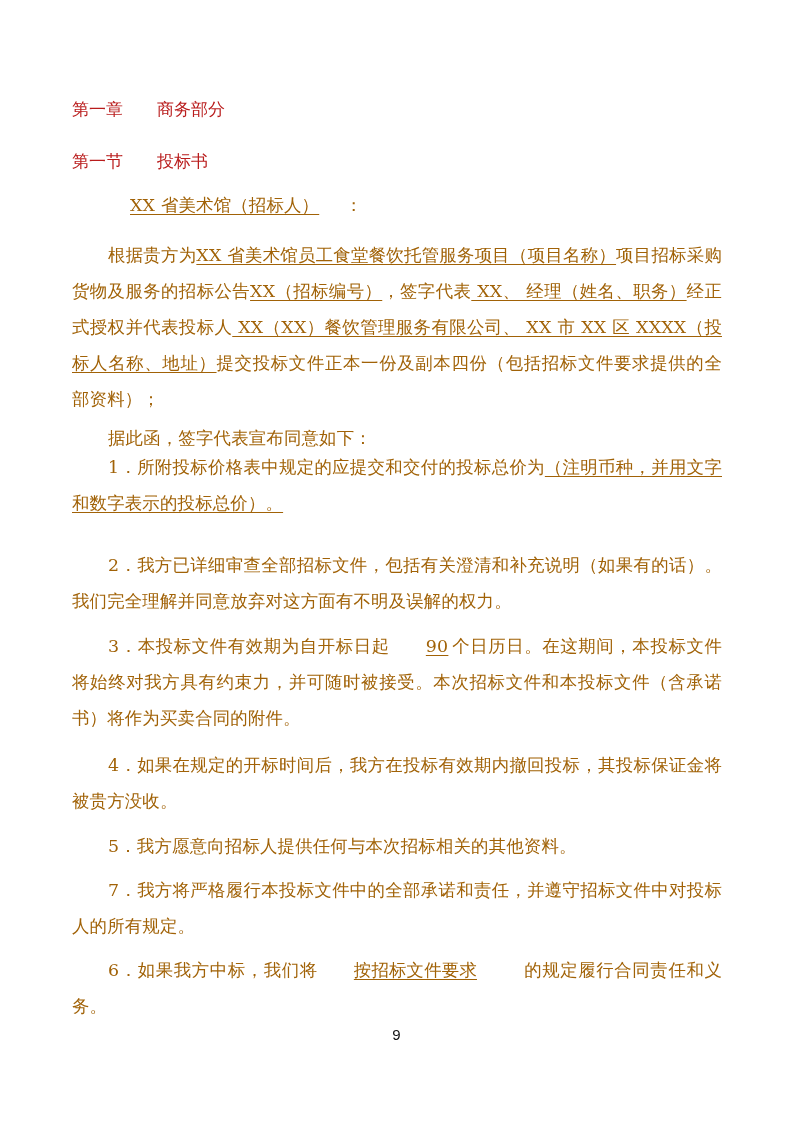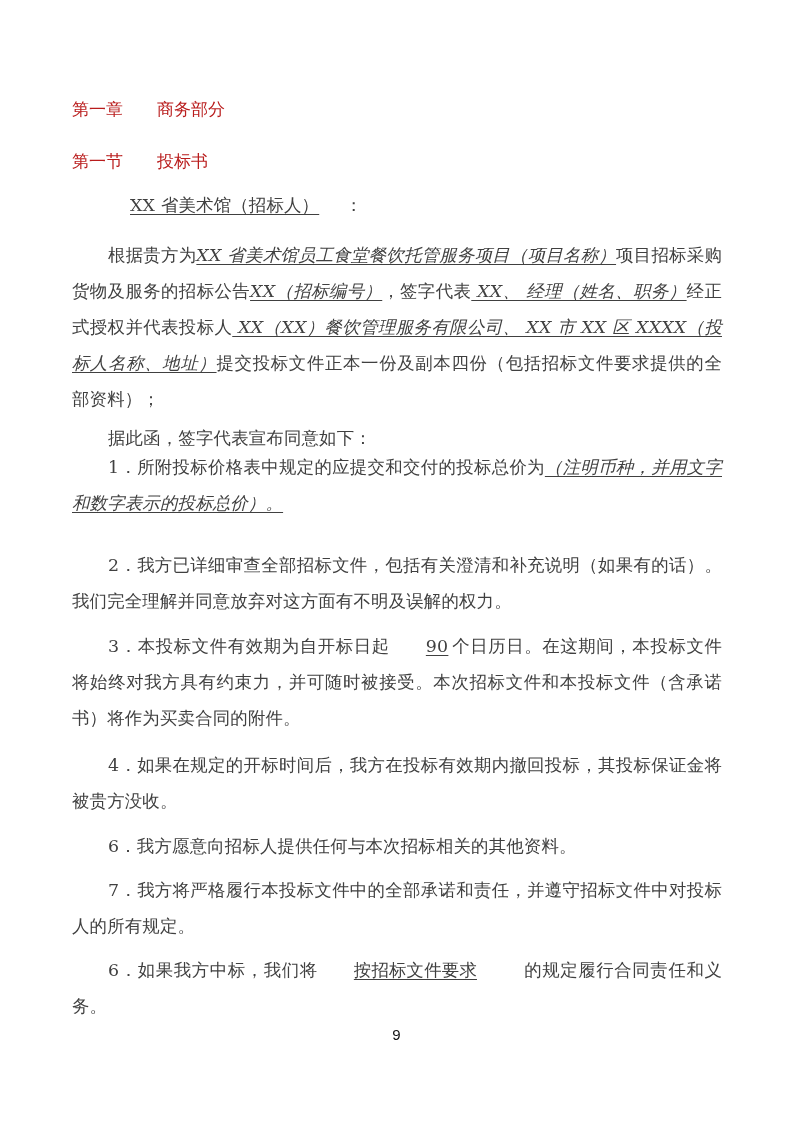--- a/index.html
+++ b/index.html
@@ -8,24 +8,24 @@
   .heading {
     position: absolute; left: 0;
     font-family: "DejaVu Sans", "Liberation Sans", sans-serif;
     font-size: 17px; line-height: 20px; white-space: nowrap; color: #b91c1c;
   }
   .heading .num { display: inline-block; width: 85px; }
   .para {
     position: absolute; left: 0; width: 650px;
     font-family: "DejaVu Serif", "Liberation Serif", serif;
     font-size: 17.4px; line-height: 36px; text-align: justify;
-    text-align-last: left; color: #404040; letter-spacing: 0.2px;
+    text-align-last: left; color: #a16207; letter-spacing: 0.2px;
   }
   .indent { text-indent: 36px; }
-  .u { text-decoration: underline; text-underline-offset: 3px; text-decoration-thickness: 1px; font-style: italic; }
+  .u { text-decoration: underline; text-underline-offset: 3px; text-decoration-thickness: 1px; }
   .blank { display: inline-block; text-decoration: underline; text-underline-offset: 3px; white-space: pre; }
   .pagenum {
     position: absolute; left: 0; width: 793px; top: 1026px; text-align: center;
     font-family: "Liberation Sans", sans-serif; font-size: 15px; color: #111;
   }
 </style>
 </head>
 <body>
 
 <div class="page">
@@ -47,21 +47,21 @@
   <div class="para indent" style="top:420px;">据此函，签字代表宣布同意如下：</div>
 
   <div class="para indent" style="top:449px;"><span>1．所附投标价格表中规定的应提交和交付的投标总价为</span><span class="u">（注明币种，并用文字和数字表示的投标总价）。</span></div>
 
   <div class="para indent" style="top:547px;">2．我方已详细审查全部招标文件，包括有关澄清和补充说明（如果有的话）。我们完全理解并同意放弃对这方面有不明及误解的权力。</div>
 
   <div class="para indent" style="top:628px;"><span>3．本投标文件有效期为自开标日起</span><span class="blank" style="width:62px; text-align:left;">90</span><span>个日历日。在这期间，本投标文件将始终对我方具有约束力，并可随时被接受。本次招标文件和本投标文件（含承诺书）将作为买卖合同的附件。</span></div>
 
   <div class="para indent" style="top:747px;">4．如果在规定的开标时间后，我方在投标有效期内撤回投标，其投标保证金将被贵方没收。</div>
 
-  <div class="para indent" style="top:828px;">6．我方愿意向招标人提供任何与本次招标相关的其他资料。</div>
+  <div class="para indent" style="top:828px;">5．我方愿意向招标人提供任何与本次招标相关的其他资料。</div>
 
   <div class="para indent" style="top:872px;">7．我方将严格履行本投标文件中的全部承诺和责任，并遵守招标文件中对投标人的所有规定。</div>
 
   <div class="para indent" style="top:952px;"><span>6．如果我方中标，我们将</span><span class="blank" style="width:206px; text-align:left;">按招标文件要求</span><span>的规定履行合同责任和义务。</span></div>
 
 </div>
 
 <div class="pagenum">9</div>
 
 </body></html>

